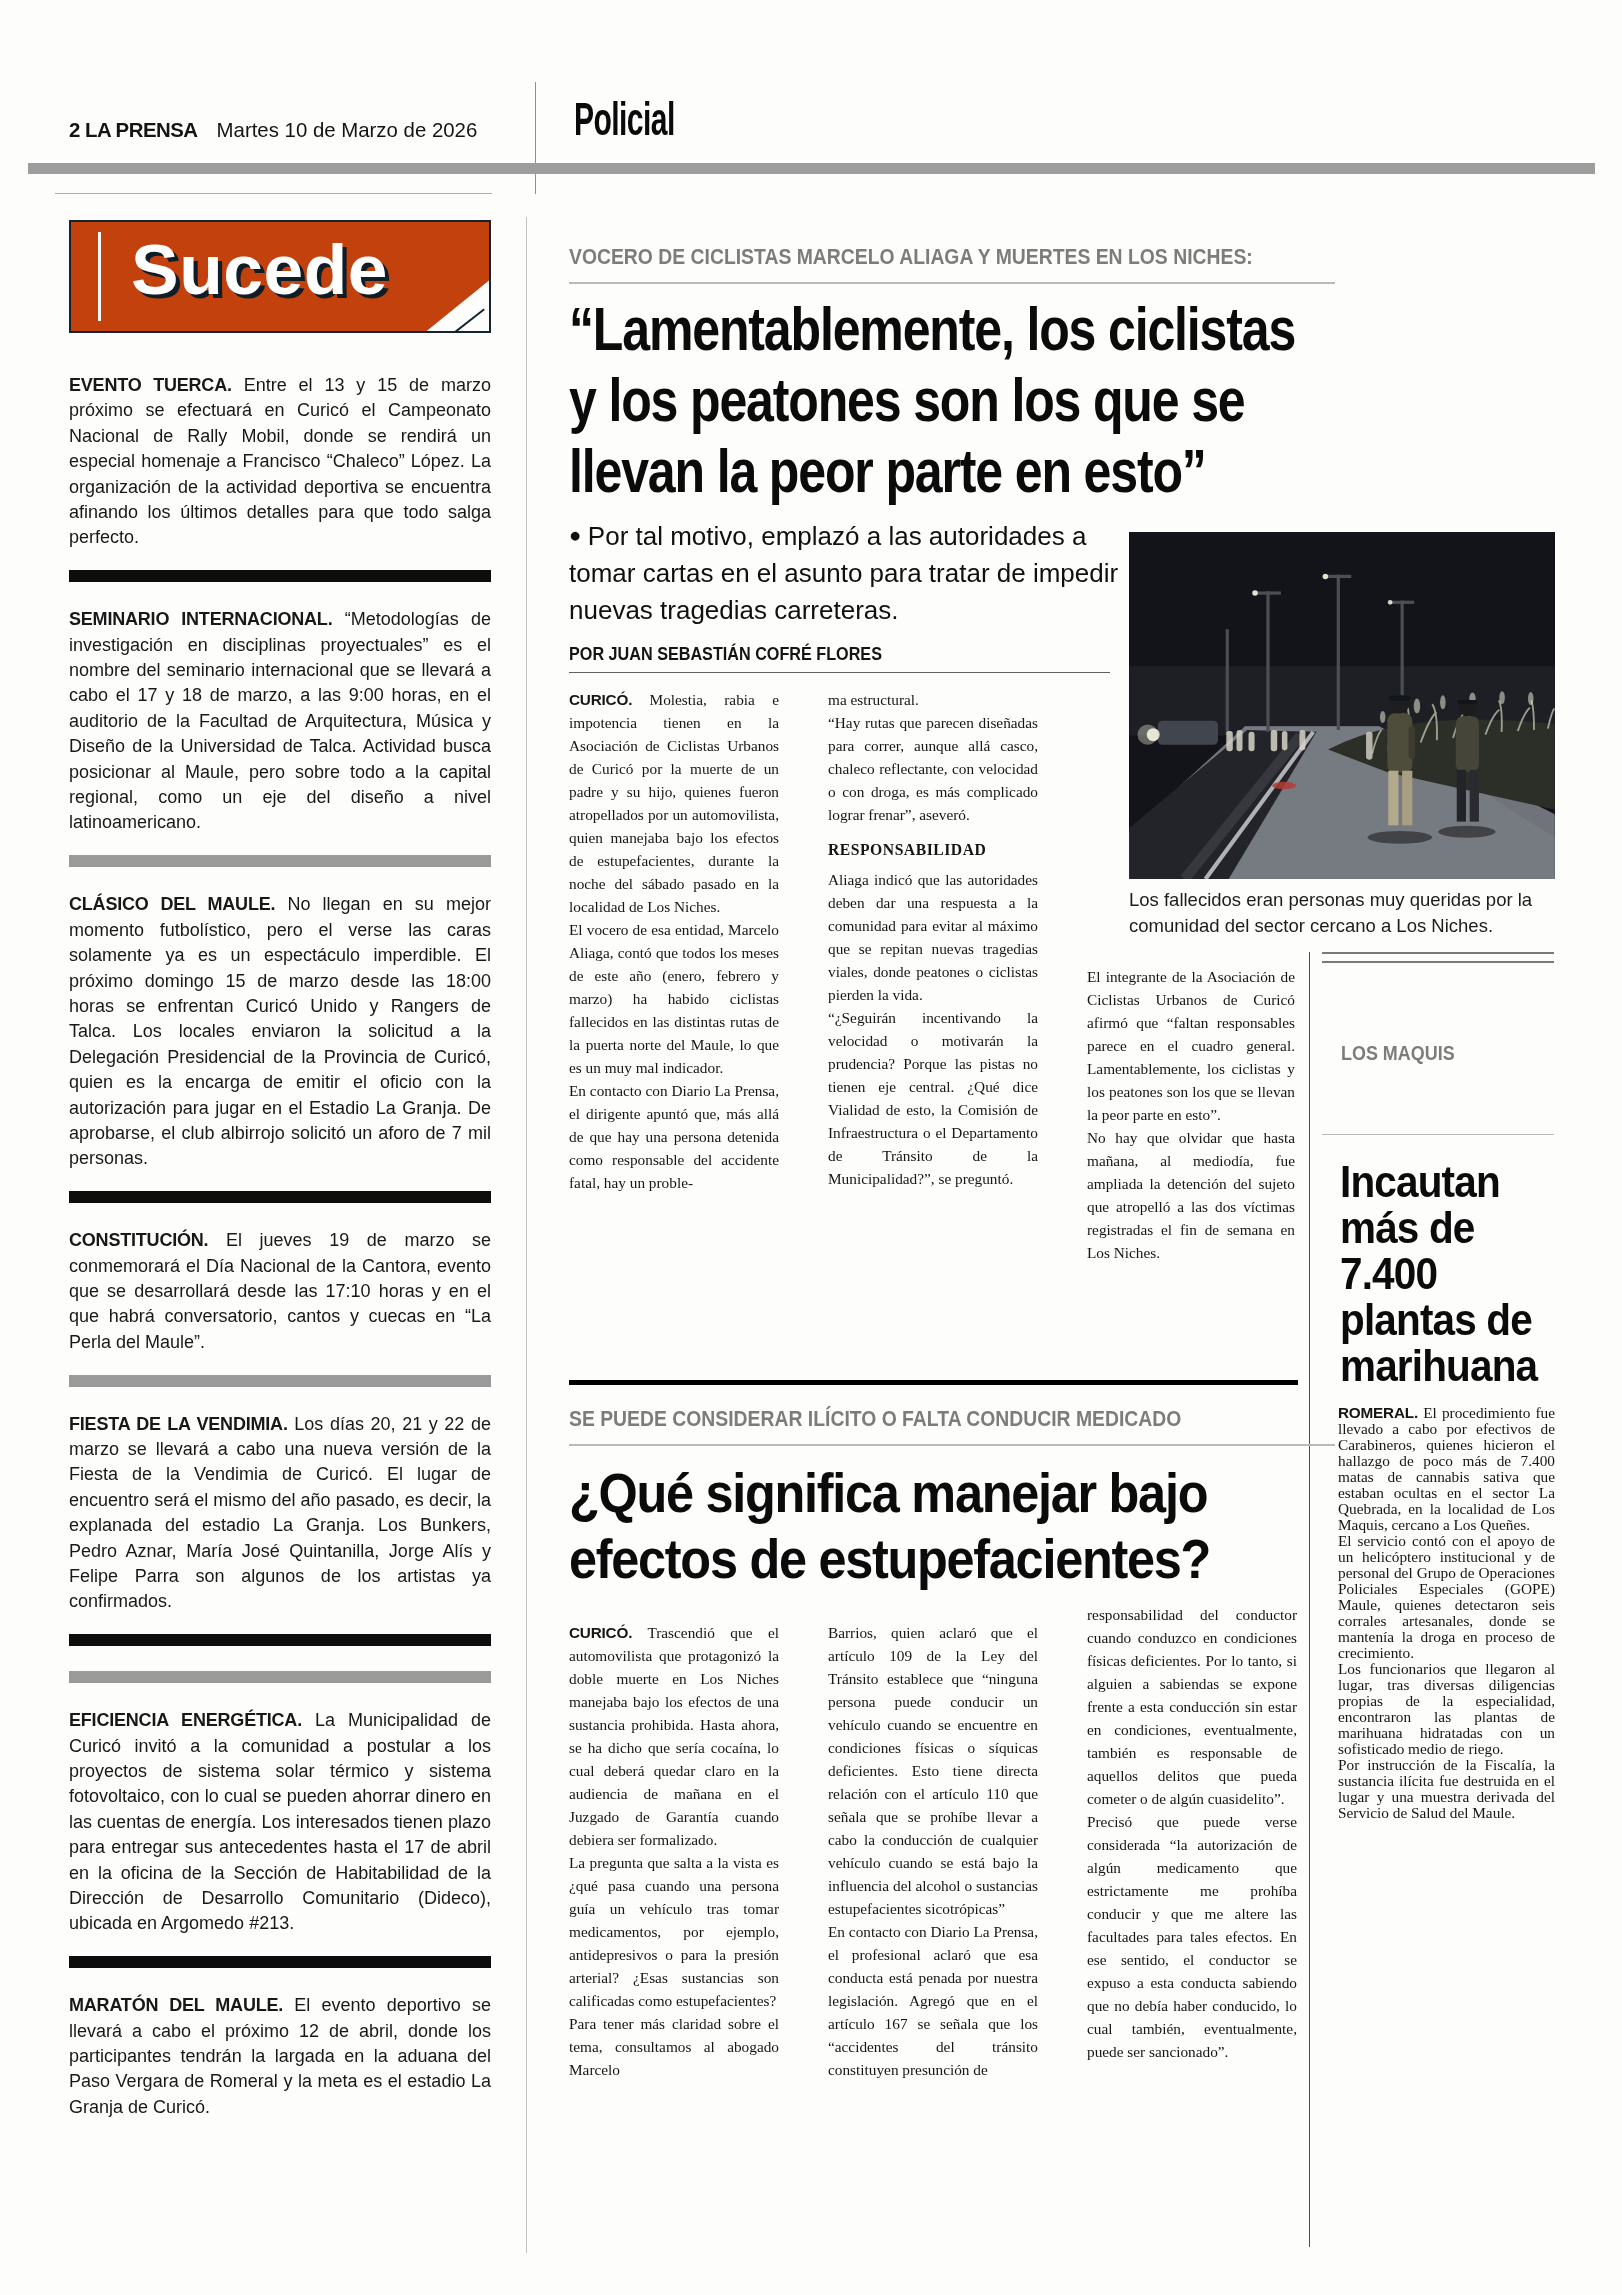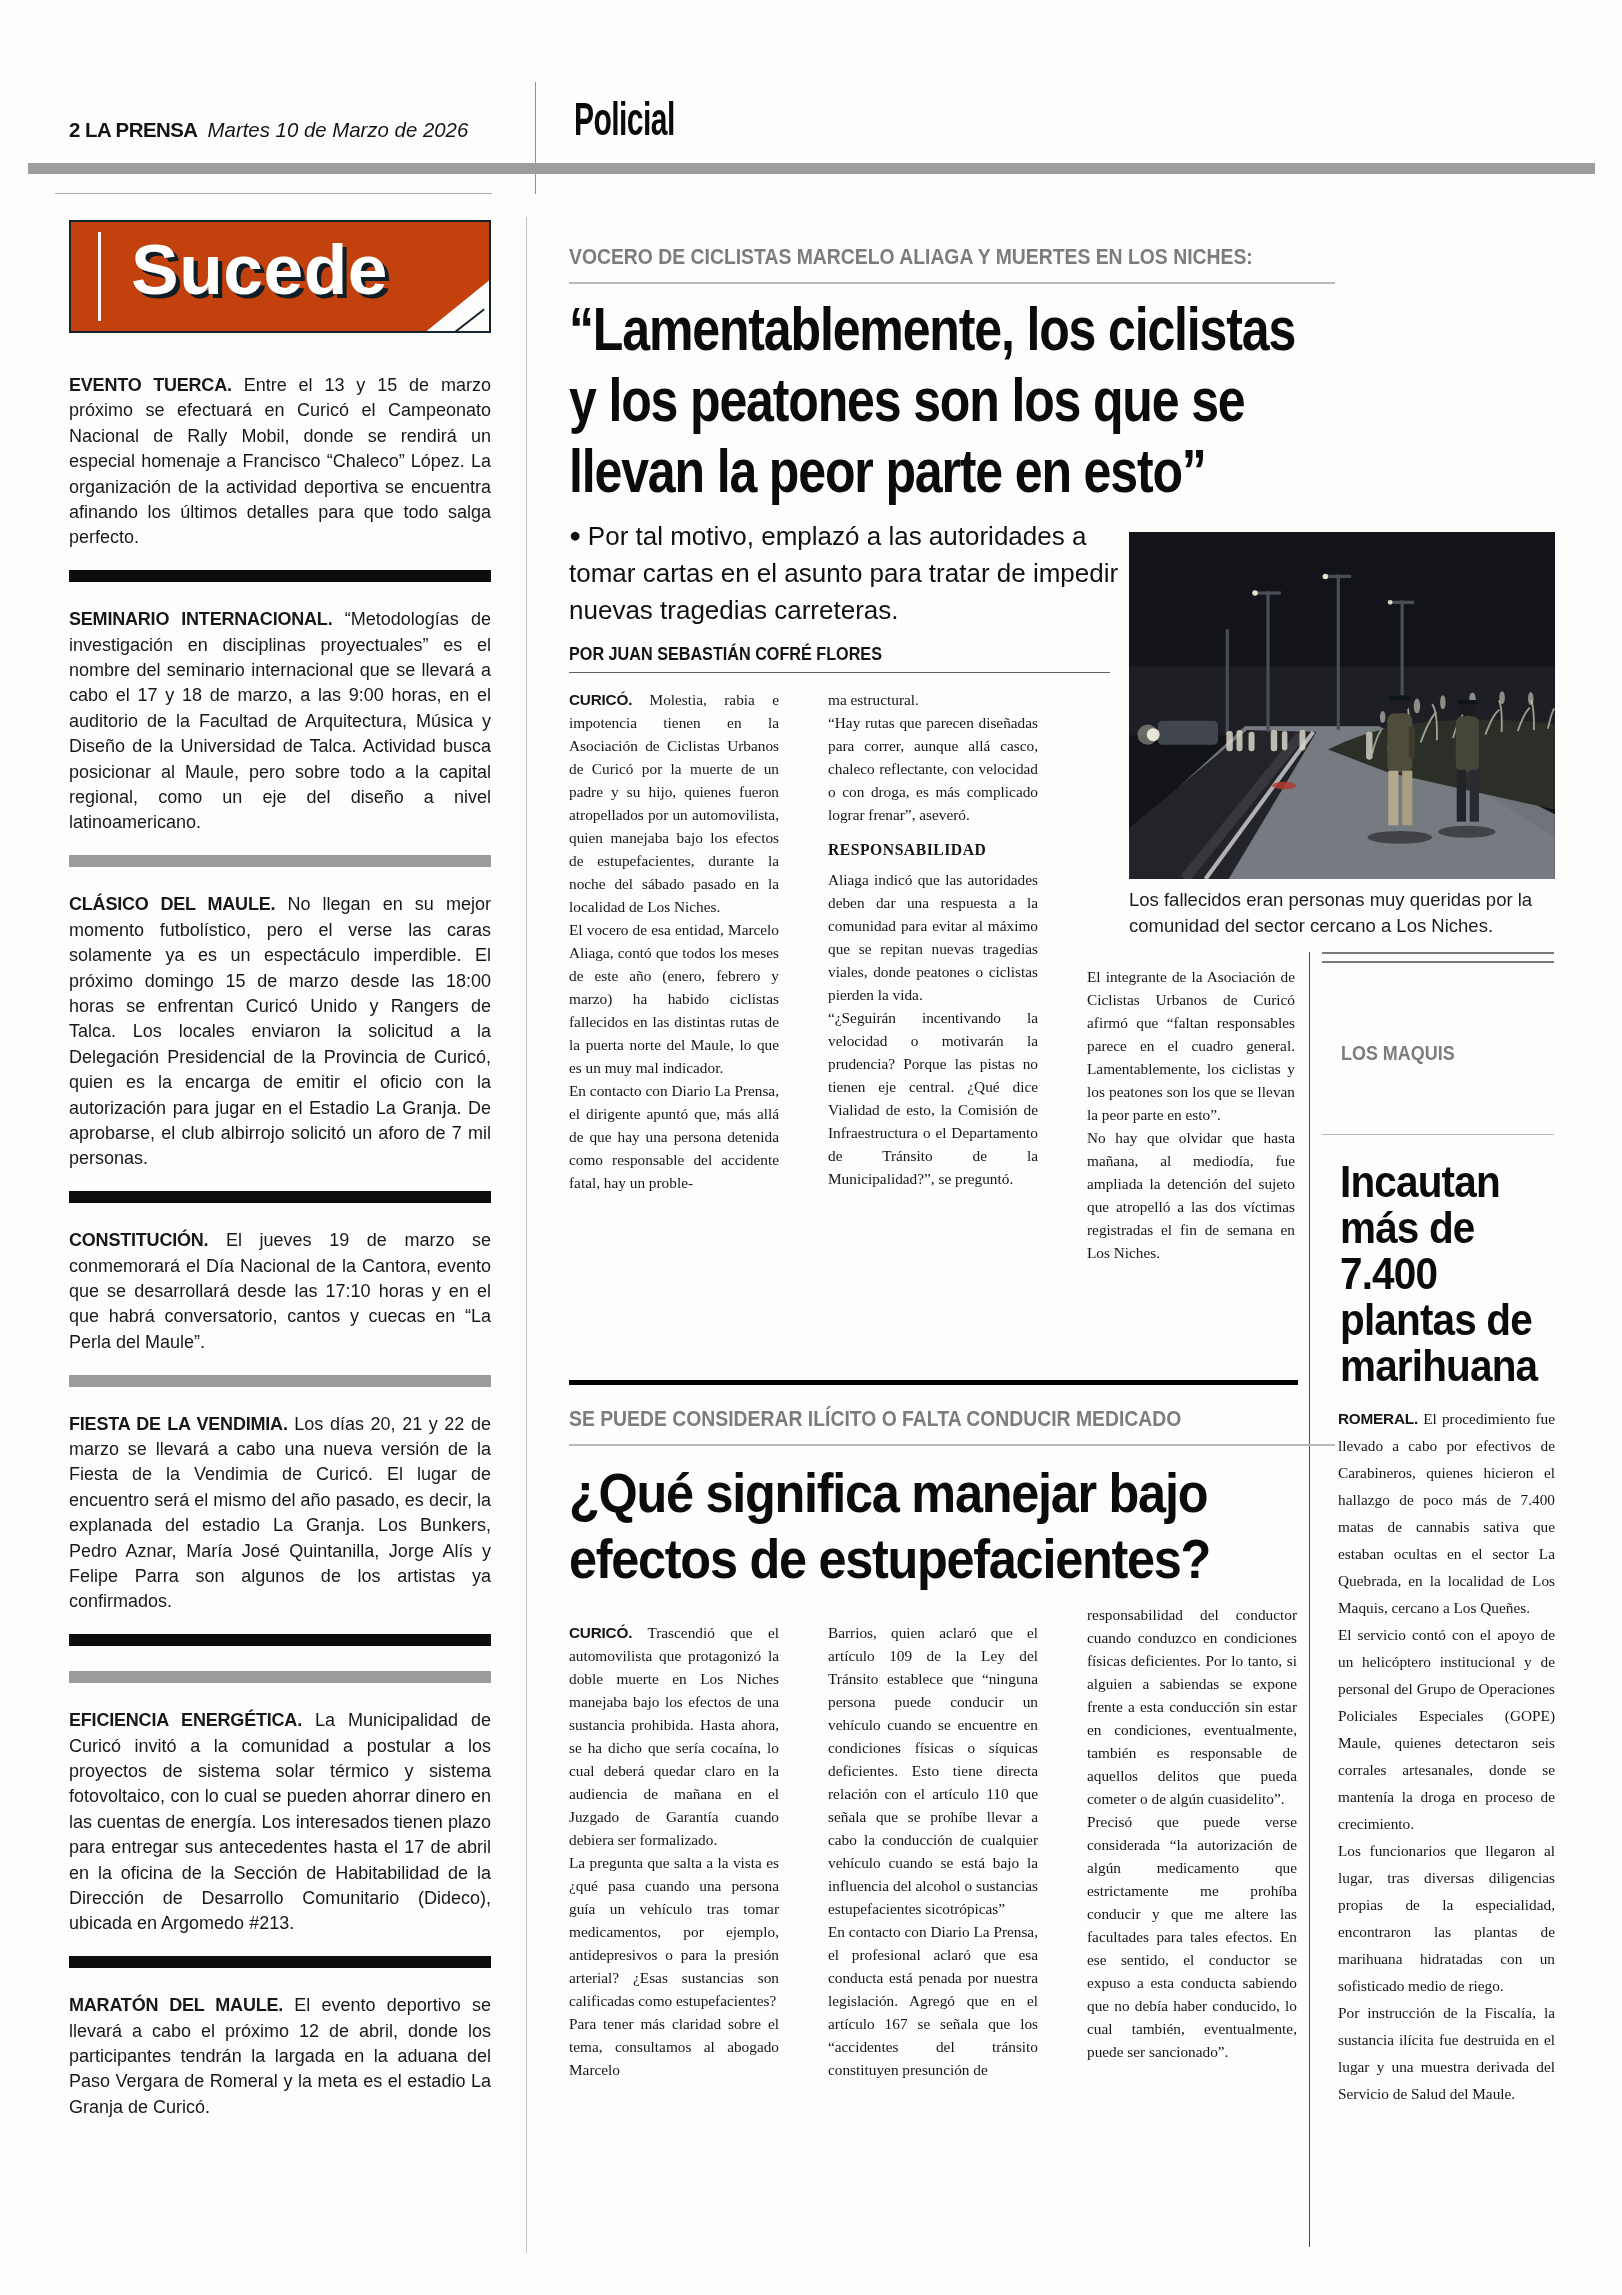--- a/index.html
+++ b/index.html
@@ -9,21 +9,21 @@
     position:relative; width:1623px; height:2295px;
     background:#fdfdfc; overflow:hidden;
     font-family:"Liberation Sans", sans-serif; color:#141414;
   }
   .abs { position:absolute; }
   .ws { white-space:pre-line; }
 
   
   .masthead { left:69px; top:119px; font-size:20.4px; }
   .brand { font-weight:bold; letter-spacing:-0.5px; }
-  .hdate { margin-left:10px;font-style:italic; }
+  .hdate { margin-left:19px; }
   .hdr-vline { left:535px; top:82px; width:1.4px; height:112px; background:#8f8f8f; }
   .section-title {
     left:574px; top:91px; font-size:47px; font-weight:bold; color:#0a0a0a;
     transform:scaleX(0.64); transform-origin:left top; letter-spacing:-0.9px; white-space:nowrap;
   }
   .gray-band { left:28px; top:163px; width:1567px; height:11px; background:#9d9d9d; }
   .leftcol-topline { left:55px; top:193px; width:437px; height:1.4px; background:#adadad; }
   .col-divider-v { left:526px; top:217px; width:1.4px; height:2036px; background:#c2c2c2; }
   .right-divider-v { left:1309px; top:952px; width:1.4px; height:1295px; background:#4d4d4d; }
 
@@ -90,21 +90,21 @@
   .s-col2 { left:828px; top:1621px; width:210px; height:643px; }
   .s-col3 { left:1087px; top:1603px; width:210px; height:643px; }
 
   
   .dbl-rule-a { left:1322px; top:952px; width:232px; height:1.9px; background:#7a7a7a; }
   .dbl-rule-b { left:1322px; top:961px; width:232px; height:1.9px; background:#7a7a7a; }
   .kicker3 { left:1341px; top:1042px; font-size:20.4px; }
   .rule3 { left:1322px; top:1134px; width:232px; height:1.4px; background:#b9b9b9; }
   .headline3 { left:1340px; top:1159px; width:250px; font-size:44px; line-height:46px;
     transform:scaleX(0.92); letter-spacing:-0.9px; }
-  .r-body { left:1338px; top:1405px; width:217px; height:837px; font-size:15.3px; line-height:27px; }
+  .r-body { left:1338px; top:1405px; width:217px; height:837px; font-size:15.3px; line-height:16px; }
 </style>
 </head>
 <body>
 
 <div class="page">
 
   <div class="abs masthead"><span class="brand">2 LA PRENSA</span><span class="hdate">Martes 10 de Marzo de 2026</span></div>
   <div class="abs hdr-vline"></div>
   <div class="abs section-title">Policial</div>
   <div class="abs gray-band"></div>

